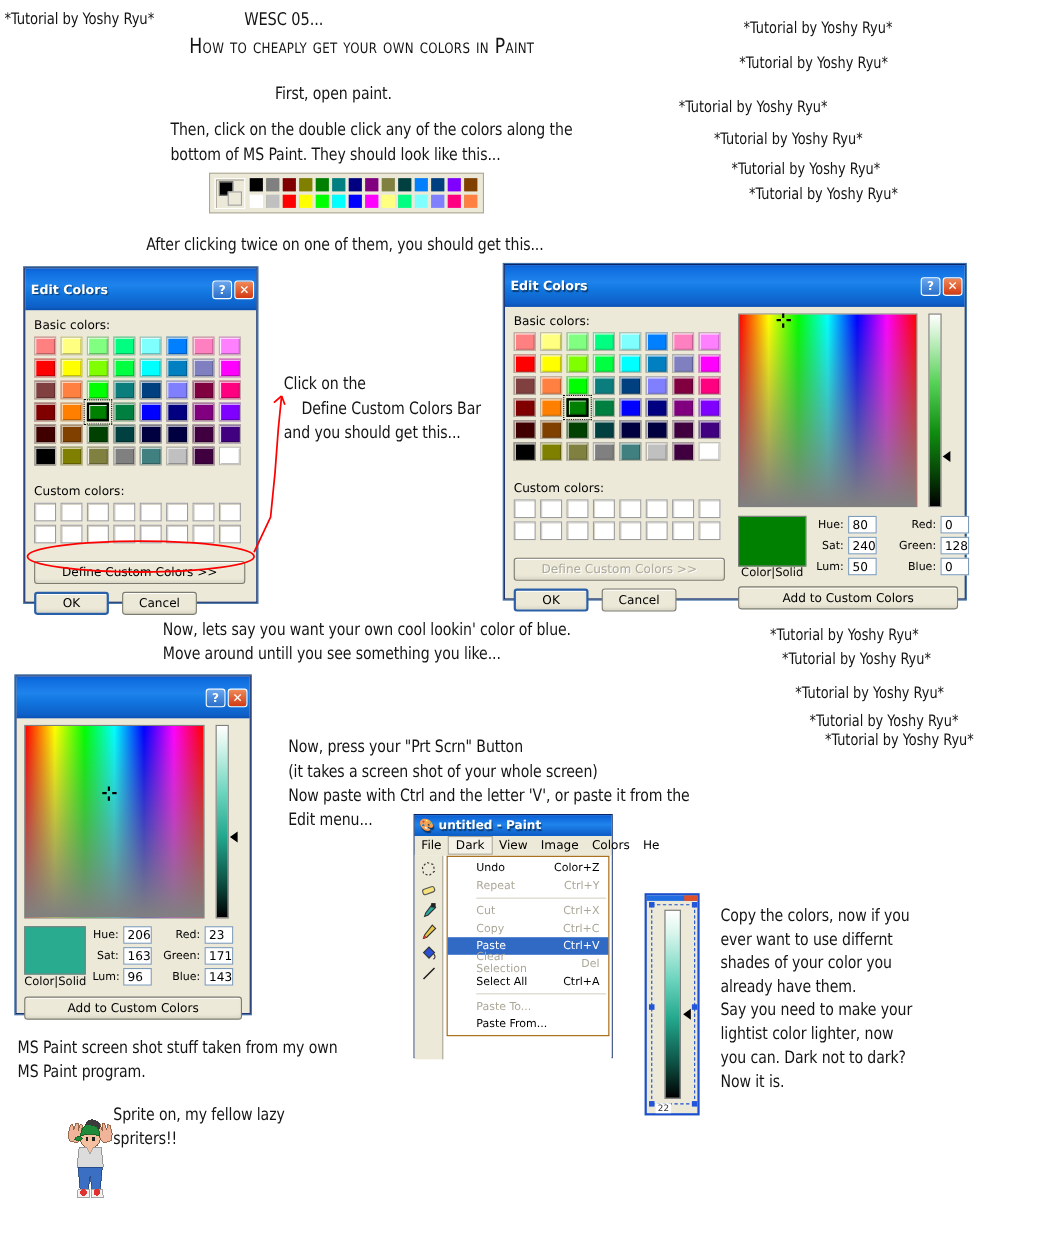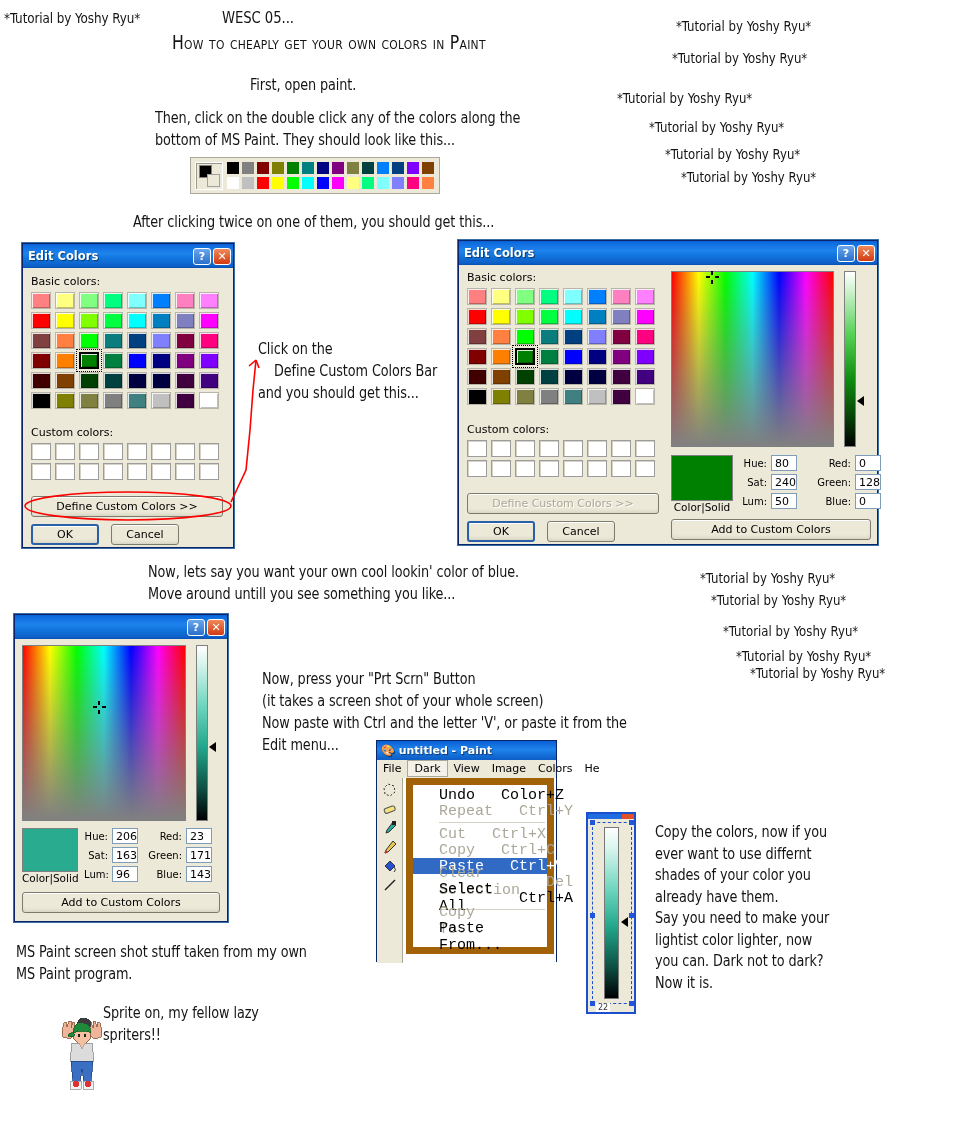--- a/index.html
+++ b/index.html
@@ -84,21 +84,21 @@
   .pal-cell i { display:block; width:100%; height:100%; }
 
   
   .xpdlg {
     background: #ece9d8;
     border: 1px solid #0a246a;
     box-shadow: 0 0 0 1px #3a6ea5;
     font-family: "DejaVu Sans", sans-serif;
   }
   .xp-title {
-    height: 24px;
+    height: 38px;
     background: linear-gradient(to bottom,#0a5fd4 0%,#0f6ddf 8%,#1f83ec 40%,#1277e0 58%,#0e5fc8 92%,#0a4fb0 100%);
     display: flex; align-items: center;
     padding: 0 2px 0 5px;
     color: #fff;
     font-size: 11.5px;
     font-weight: bold;
     text-shadow: 1px 1px 1px rgba(0,0,0,.5);
   }
   .xp-title .sp { flex: 1; }
   .xp-btn {
@@ -218,24 +218,23 @@
     height: 18px; display: flex; align-items: center;
     font-size: 11px; color: #000;
     border-bottom: 1px solid #ece9d8;
     background: #ece9d8;
   }
   .menubar span { padding: 1px 6px; }
   .menubar span.hover-box { border: 1px solid #aca899; background:#f4f2e8; }
 
   .dropdown {
     background: #fff;
-    border: 7px solid #a16207;
+    border: 1px solid #a16207;
     padding: 2px 0;
-    font-size: 15px;
-    font-family: Liberation Mono, monospace;
+    font-size: 10px;
   }
   .mi { display: flex; height: 16px; align-items: center; padding: 0 8px 0 26px; color: #000; }
   .mi .acc { margin-left: auto; padding-left: 26px; }
   .mi.dis { color: #aca899; }
   .mi.sel { background: #316ac5; color: #fff; }
   .msep { height: 1px; background: #d6d2c6; margin: 3px 2px 3px 26px; }
 
   .toolcol {
     width: 26px; background: #ece9d8;
     border-right: 1px solid #aca899;
@@ -741,21 +740,21 @@
       <div class="mi dis">
         <span>Clear Selection</span>
         <span class="acc">Del</span>
       </div>
       <div class="mi">
         <span>Select All</span>
         <span class="acc">Ctrl+A</span>
       </div>
       <div class="msep"></div>
       <div class="mi dis">
-        <span>Copy To...</span>
+        <span>Paste To...</span>
         <span class="acc"></span>
       </div>
       <div class="mi">
         <span>Paste From...</span>
         <span class="acc"></span>
       </div>
     </div>
 </div>
 
 <div class="abs" style="left:586px; top:812px; width:50px; height:202px; background:#ece9d8; border:2px solid #1b4fd0;">

